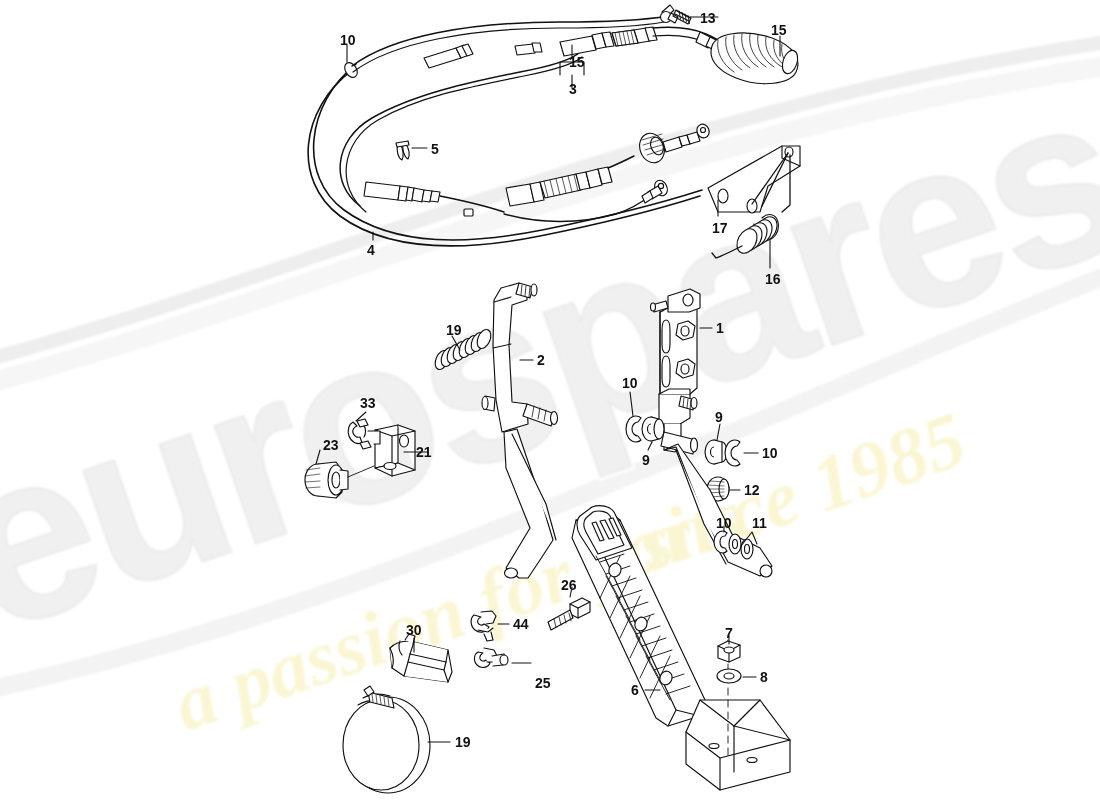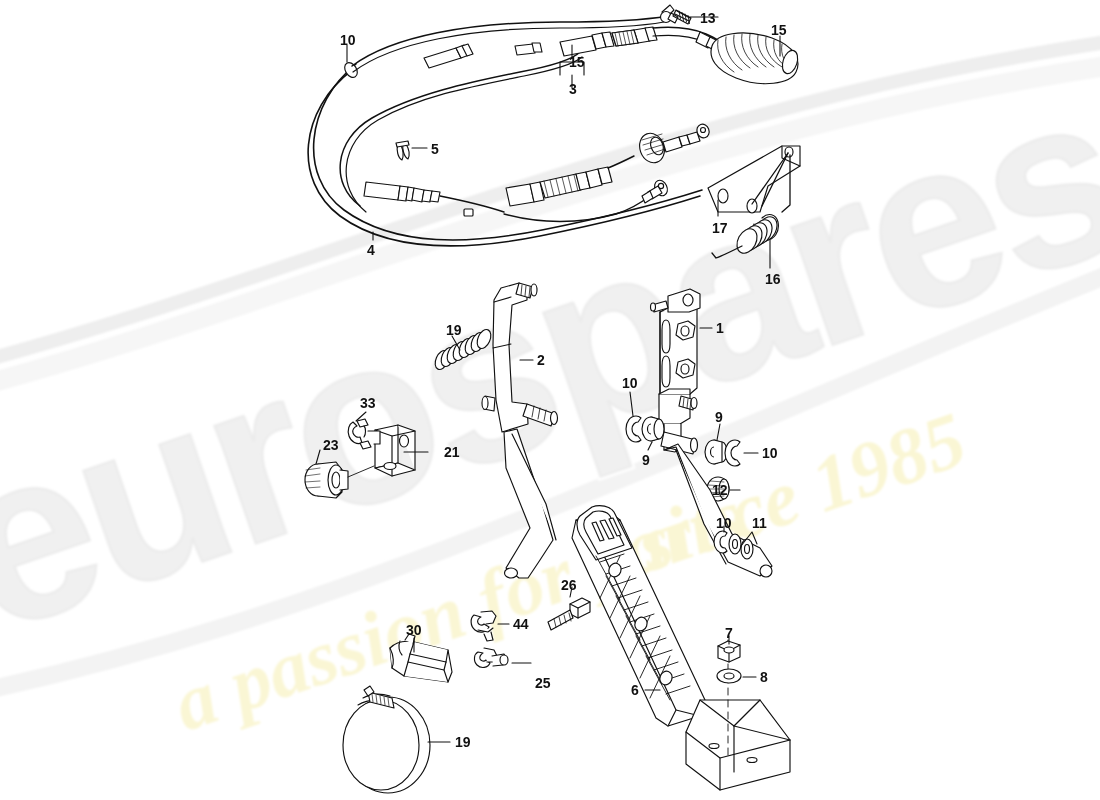--- a/index.html
+++ b/index.html
@@ -561,24 +561,24 @@
   <div class="lbl" style="left:712px;top:221px;">17</div>
   <div class="lbl" style="left:367px;top:243px;">4</div>
   <div class="lbl" style="left:765px;top:272px;">16</div>
   <div class="lbl" style="left:716px;top:321px;">1</div>
   <div class="lbl" style="left:446px;top:323px;">19</div>
   <div class="lbl" style="left:537px;top:353px;">2</div>
   <div class="lbl" style="left:622px;top:376px;">10</div>
   <div class="lbl" style="left:715px;top:410px;">9</div>
   <div class="lbl" style="left:360px;top:396px;">33</div>
   <div class="lbl" style="left:311px;top:438px;margin-left:12px;">23</div>
-  <div class="lbl" style="left:444px;top:445px;text-align:right;">21</div>
+  <div class="lbl" style="left:416px;top:445px;text-align:right;">21</div>
   <div class="lbl" style="left:642px;top:453px;">9</div>
   <div class="lbl" style="left:762px;top:446px;">10</div>
-  <div class="lbl" style="left:712px;top:483px;">12</div>
+  <div class="lbl" style="left:744px;top:483px;">12</div>
   <div class="lbl" style="left:716px;top:516px;">10</div>
   <div class="lbl" style="left:752px;top:516px;">11</div>
   <div class="lbl" style="left:561px;top:578px;">26</div>
   <div class="lbl" style="left:406px;top:623px;">30</div>
   <div class="lbl" style="left:513px;top:617px;">44</div>
   <div class="lbl" style="left:725px;top:626px;">7</div>
   <div class="lbl" style="left:631px;top:683px;">6</div>
   <div class="lbl" style="left:760px;top:670px;">8</div>
   <div class="lbl" style="left:535px;top:656px;margin-top:20px;">25</div>
   <div class="lbl" style="left:455px;top:735px;">19</div>

